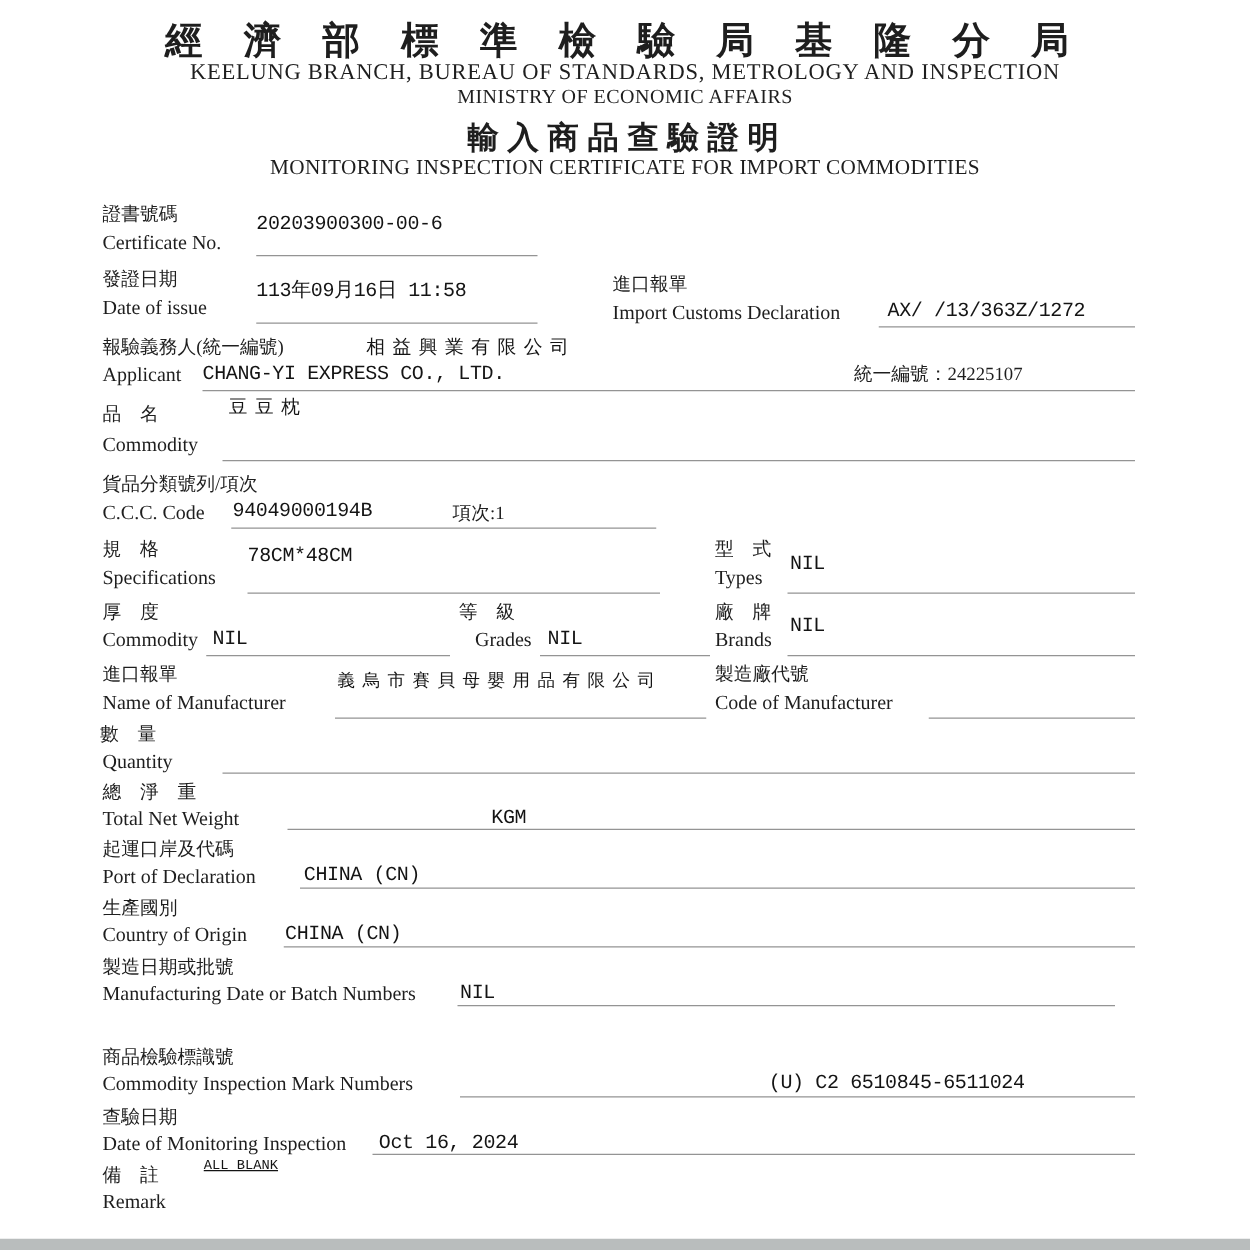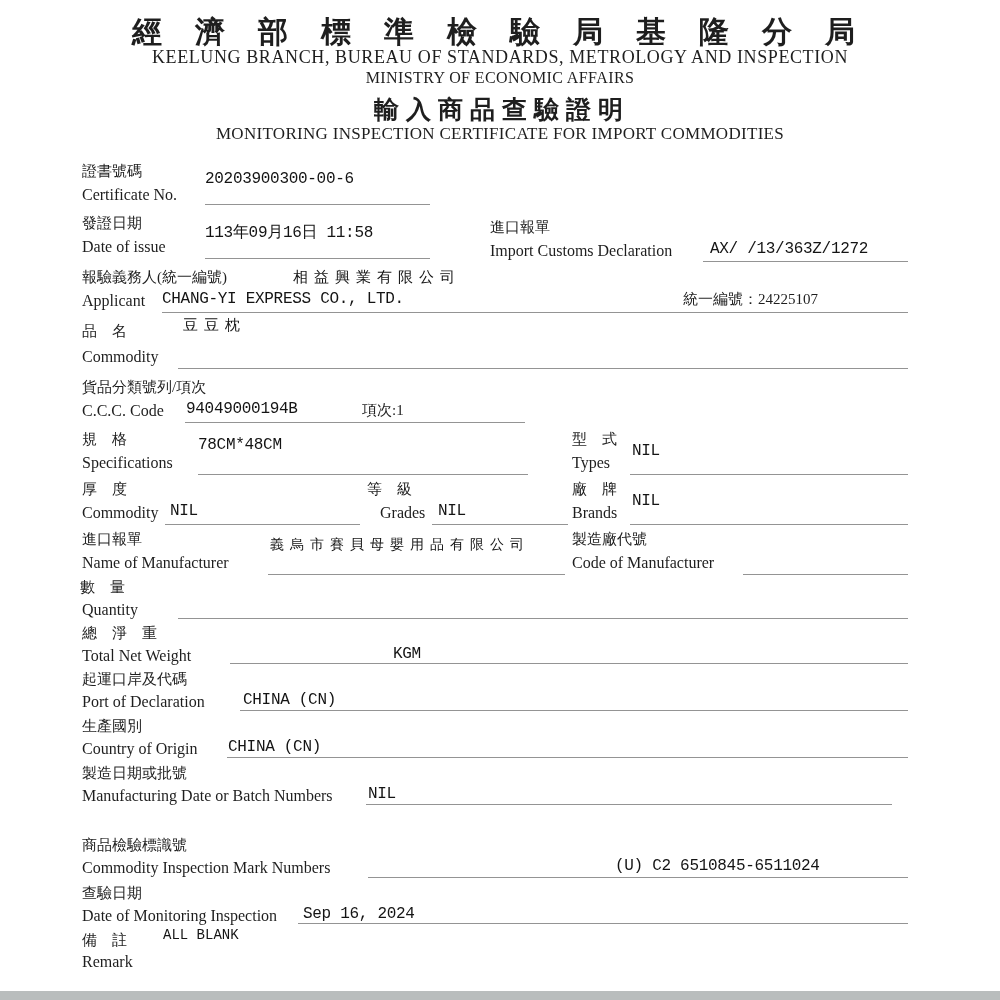--- a/index.html
+++ b/index.html
@@ -11,21 +11,21 @@
   .center{left:0;width:1000px;text-align:center;}
   .agency-zh{top:12px;font-size:30px;letter-spacing:33px;text-indent:20px;font-weight:600;}
   .agency-en{top:47px;font-size:18px;letter-spacing:0.6px;}
   .ministry-en{top:69px;font-size:16px;letter-spacing:0.4px;}
   .title-zh{top:93px;font-size:25px;font-weight:700;letter-spacing:7px;text-indent:4px;}
   .title-en{top:124px;font-size:17px;letter-spacing:0.3px;}
   .zh{font-size:15px;}
   .en{font-size:16px;}
   .val{font-family:"Liberation Mono", monospace;font-size:16px;color:#141414;letter-spacing:-0.3px;}
   .valzh{font-size:15px;letter-spacing:6px;color:#141414;}
-  .val-sm{font-family:"Liberation Mono", monospace;font-size:14px;color:#141414;}
+  .val-sm{font-family:"Liberation Mono", monospace;font-size:11px;color:#141414;text-decoration:underline;}
   .ul{position:absolute;height:0;border-bottom:1.5px solid #949494;}
   .bottom-bar{position:absolute;left:0;top:991px;width:1000px;height:9px;background:#b9bdbd;}
 </style>
 </head>
 <body>
 
 <div class="doc">
 
   <div class="c center agency-zh">經濟部標準檢驗局基隆分局</div>
   <div class="c center agency-en">KEELUNG BRANCH, BUREAU OF STANDARDS, METROLOGY AND INSPECTION</div>
@@ -124,21 +124,21 @@
   <div class="c val" style="left:368px;top:785px">NIL</div>
   <div class="ul" style="left:366px;top:804px;width:526px"></div>
 
   <div class="c zh" style="left:82px;top:836px">商品檢驗標識號</div>
   <div class="c en" style="left:82px;top:859px">Commodity Inspection Mark Numbers</div>
   <div class="c val" style="left:615px;top:857px">(U) C2 6510845-6511024</div>
   <div class="ul" style="left:368px;top:877px;width:540px"></div>
 
   <div class="c zh" style="left:82px;top:884px">查驗日期</div>
   <div class="c en" style="left:82px;top:907px">Date of Monitoring Inspection</div>
-  <div class="c val" style="left:303px;top:905px">Sep 16, 2024</div>
+  <div class="c val" style="left:303px;top:905px">Oct 16, 2024</div>
   <div class="ul" style="left:298px;top:923px;width:610px"></div>
 
   <div class="c zh" style="left:82px;top:931px">備　註</div>
   <div class="c val-sm" style="left:163px;top:927px">ALL BLANK</div>
   <div class="c en" style="left:82px;top:953px">Remark</div>
 
   <div class="bottom-bar"></div>
 </div>
 
 </body></html>

